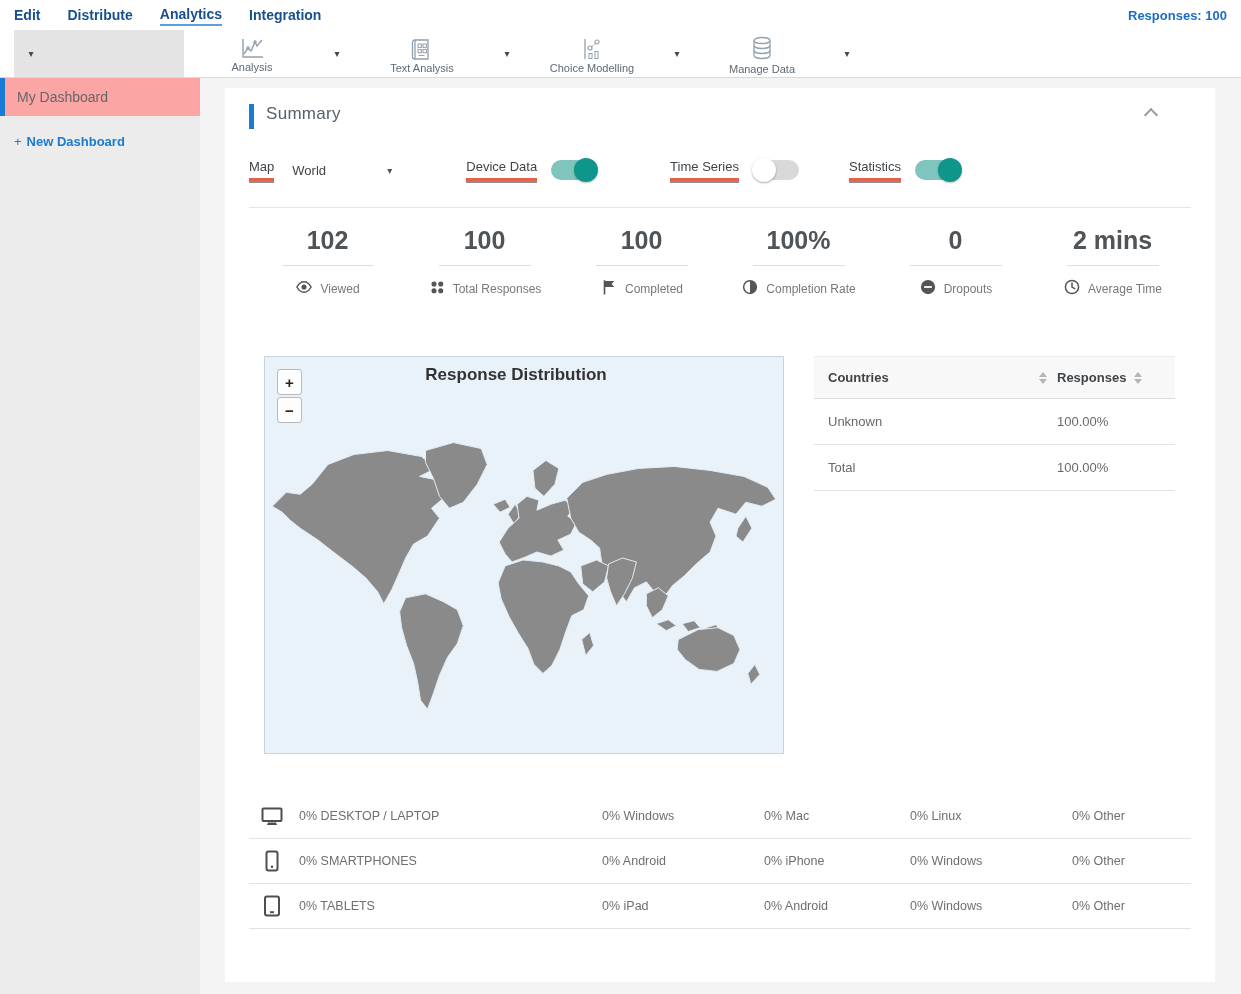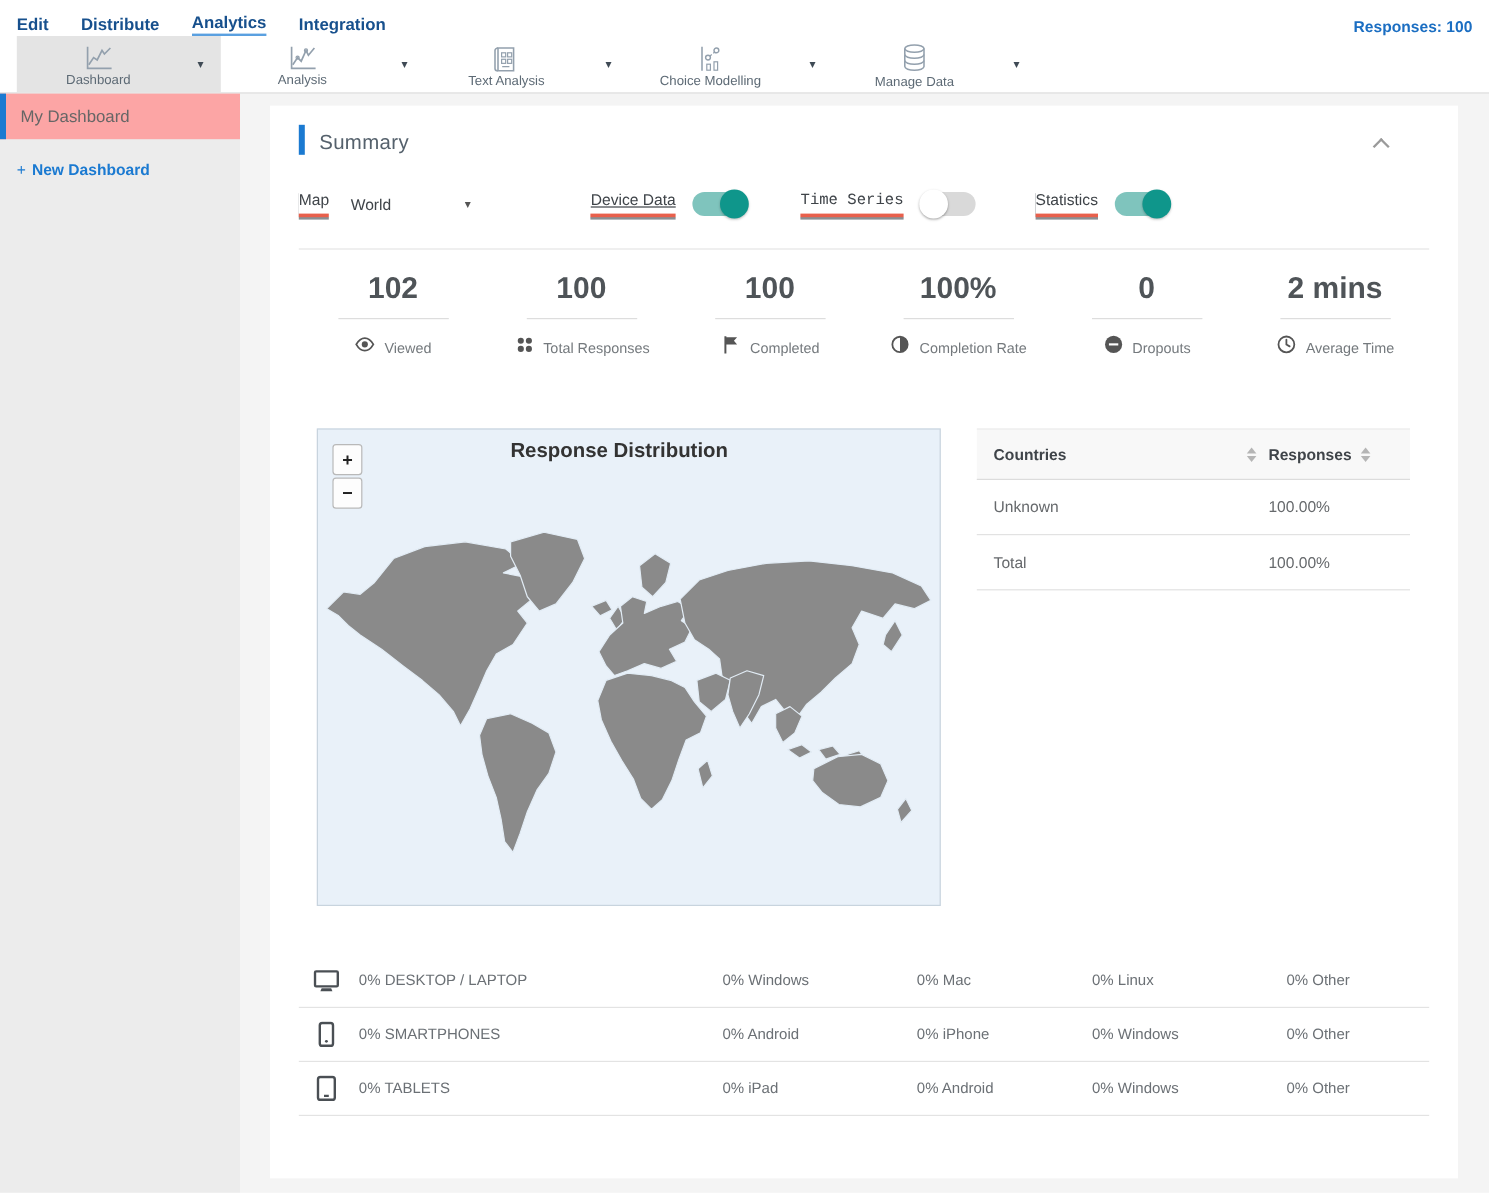--- a/index.html
+++ b/index.html
@@ -1,20 +1,20 @@
 <!DOCTYPE html>
 <html><head>
 <meta charset="utf-8">
 <style>
   * { box-sizing: border-box; margin: 0; padding: 0; }
   html,body { width:1241px; height:994px; overflow:hidden; }
   body { font-family:"Liberation Sans", sans-serif; background:#f4f4f4; color:#444; }
 
   
-  .topnav { height:30px; background:#fff; display:flex; align-items:flex-end; padding:0 14px; }
+  .topnav { height:30px; background:#fff; display:flex; align-items:center; padding:0 14px; }
   .nav-item { font-size:14px; font-weight:700; color:#17508d; margin-right:27px; text-decoration:none; cursor:pointer; padding:2px 0; }
   .nav-item.active { border-bottom:2px solid #5aa0e0; }
   .nav-spacer { flex:1; }
   .responses { font-size:13px; font-weight:700; color:#1b6ec2; }
 
   
   .toolbar { height:48px; background:#fff; border-bottom:1px solid #d9d9d9; display:flex; padding-left:14px; }
   .tb-group { width:170px; display:flex; align-items:center; }
   .tb-group.active { background:#e4e4e4; }
   .tb-main { flex:1; display:flex; flex-direction:column; align-items:center; justify-content:center; gap:1px; padding-top:4px; }
@@ -25,33 +25,33 @@
   
   .layout { display:flex; height:916px; }
   .sidebar { width:200px; background:#ececec; flex:none; }
   .sb-active { background:#fca5a5; border-left:5px solid #1b7ad1; padding:11px 12px; font-size:14px; color:#666; cursor:pointer; }
   .sb-new { padding:18px 14px; font-size:13px; font-weight:700; color:#1b7ad1; cursor:pointer; }
   .sb-new .plus { font-weight:400; margin-right:5px; }
 
   .main-card { flex:1; background:#fff; margin:10px 26px 12px 25px; padding:16px 24px 0 24px; }
 
   
-  .sum-head { display:flex; align-items:flex-end; }
+  .sum-head { display:flex; align-items:flex-start; }
   .accent-bar { width:5px; height:25px; background:#1b7ad1; margin-right:12px; }
   .sum-title { font-size:17px; font-weight:500; color:#55616c; letter-spacing:.3px; }
   .collapse { margin-left:auto; margin-right:28px; width:22px; height:18px; cursor:pointer; position:relative; }
   .collapse span { position:absolute; left:5px; top:6px; width:10px; height:10px; border-top:2px solid #9a9a9a; border-left:2px solid #9a9a9a; transform:rotate(45deg); }
 
   
   .controls { display:flex; align-items:center; margin-top:30px; }
   .ctl-label { font-size:13px; color:#3f4449; padding-bottom:4px; border-bottom:3px solid #e8604c; box-shadow:0 2px 0 #8a8f93; }
   .select-box { display:flex; align-items:center; width:100px; margin-left:18px; cursor:pointer; }
   .select-value { font-size:13px; color:#3f4449; flex:1; }
   .sel-caret { font-size:10px; color:#555; }
-  .ml74 { margin-left:100px;text-decoration:underline; } .ml48 { margin-left:44px;font-family:Liberation Mono, monospace; } .ml50 { margin-left:50px; }
+  .ml74 { margin-left:74px; } .ml48 { margin-left:73px; } .ml50 { margin-left:50px; }
   .toggle { width:46px; height:20px; border-radius:11px; background:#d9d9d9; margin-left:14px; position:relative; cursor:pointer; flex:none; }
   .toggle .knob { position:absolute; top:-2px; left:-1px; width:24px; height:24px; border-radius:50%; background:#fff; box-shadow:0 1px 2px rgba(0,0,0,.35); }
   .toggle.on { background:#7fc4bd; }
   .toggle.on .knob { left:auto; right:-1px; background:#0f968b; box-shadow:0 1px 2px rgba(0,0,0,.25); }
 
   .divider { border-top:1px solid #e5e5e5; margin-top:26px; }
 
   
   .stats { display:flex; margin-top:18px; }
   .stat { flex:1; text-align:center; }
@@ -92,29 +92,20 @@
   <a class="nav-item">Edit</a>
   <a class="nav-item">Distribute</a>
   <a class="nav-item active">Analytics</a>
   <a class="nav-item">Integration</a>
   <span class="nav-spacer"></span>
   <span class="responses">Responses: 100</span>
 </div>
 
 <div class="toolbar">
   <div class="tb-group active">
-    <div class="tb-main">
-      <span class="tb-icon">
-        <svg width="26" height="22" viewBox="0 0 26 22">
-            <path d="M4 1v18h20" fill="none" stroke="#93a0ad" stroke-width="1.4"></path>
-            <path d="M5 16l4-6 3 2 4-8 2 3 5-5" fill="none" stroke="#93a0ad" stroke-width="1.4"></path>
-          </svg>
-      </span>
-      <span class="tb-label">Dashboard</span>
-    </div>
     <span class="tb-caret">▾</span>
   </div>
   <div class="tb-group">
     <div class="tb-main">
       <span class="tb-icon">
         <svg width="26" height="22" viewBox="0 0 26 22">
             <path d="M4 1v18h20" fill="none" stroke="#93a0ad" stroke-width="1.4"></path>
             <path d="M5 16l4-6 3 3 4-9 2 4 5-6" fill="none" stroke="#93a0ad" stroke-width="1.4"></path>
             <circle cx="9" cy="10" r="1.3" fill="none" stroke="#93a0ad"></circle>
             <circle cx="16" cy="4" r="1.3" fill="none" stroke="#93a0ad"></circle>

